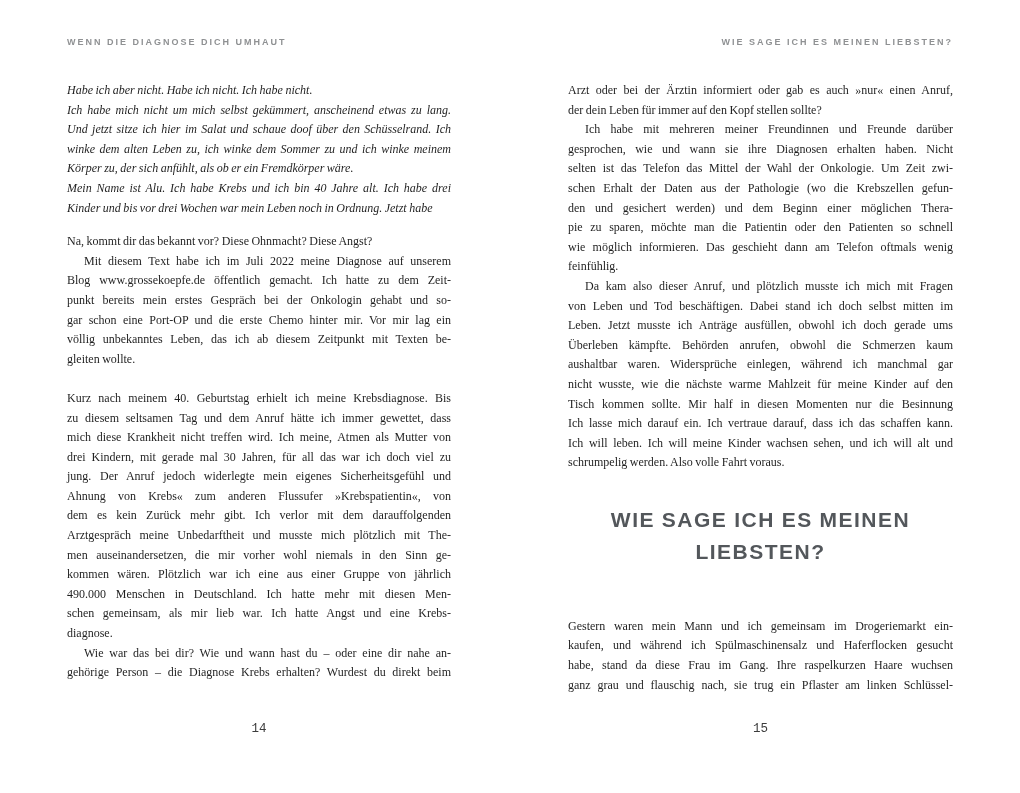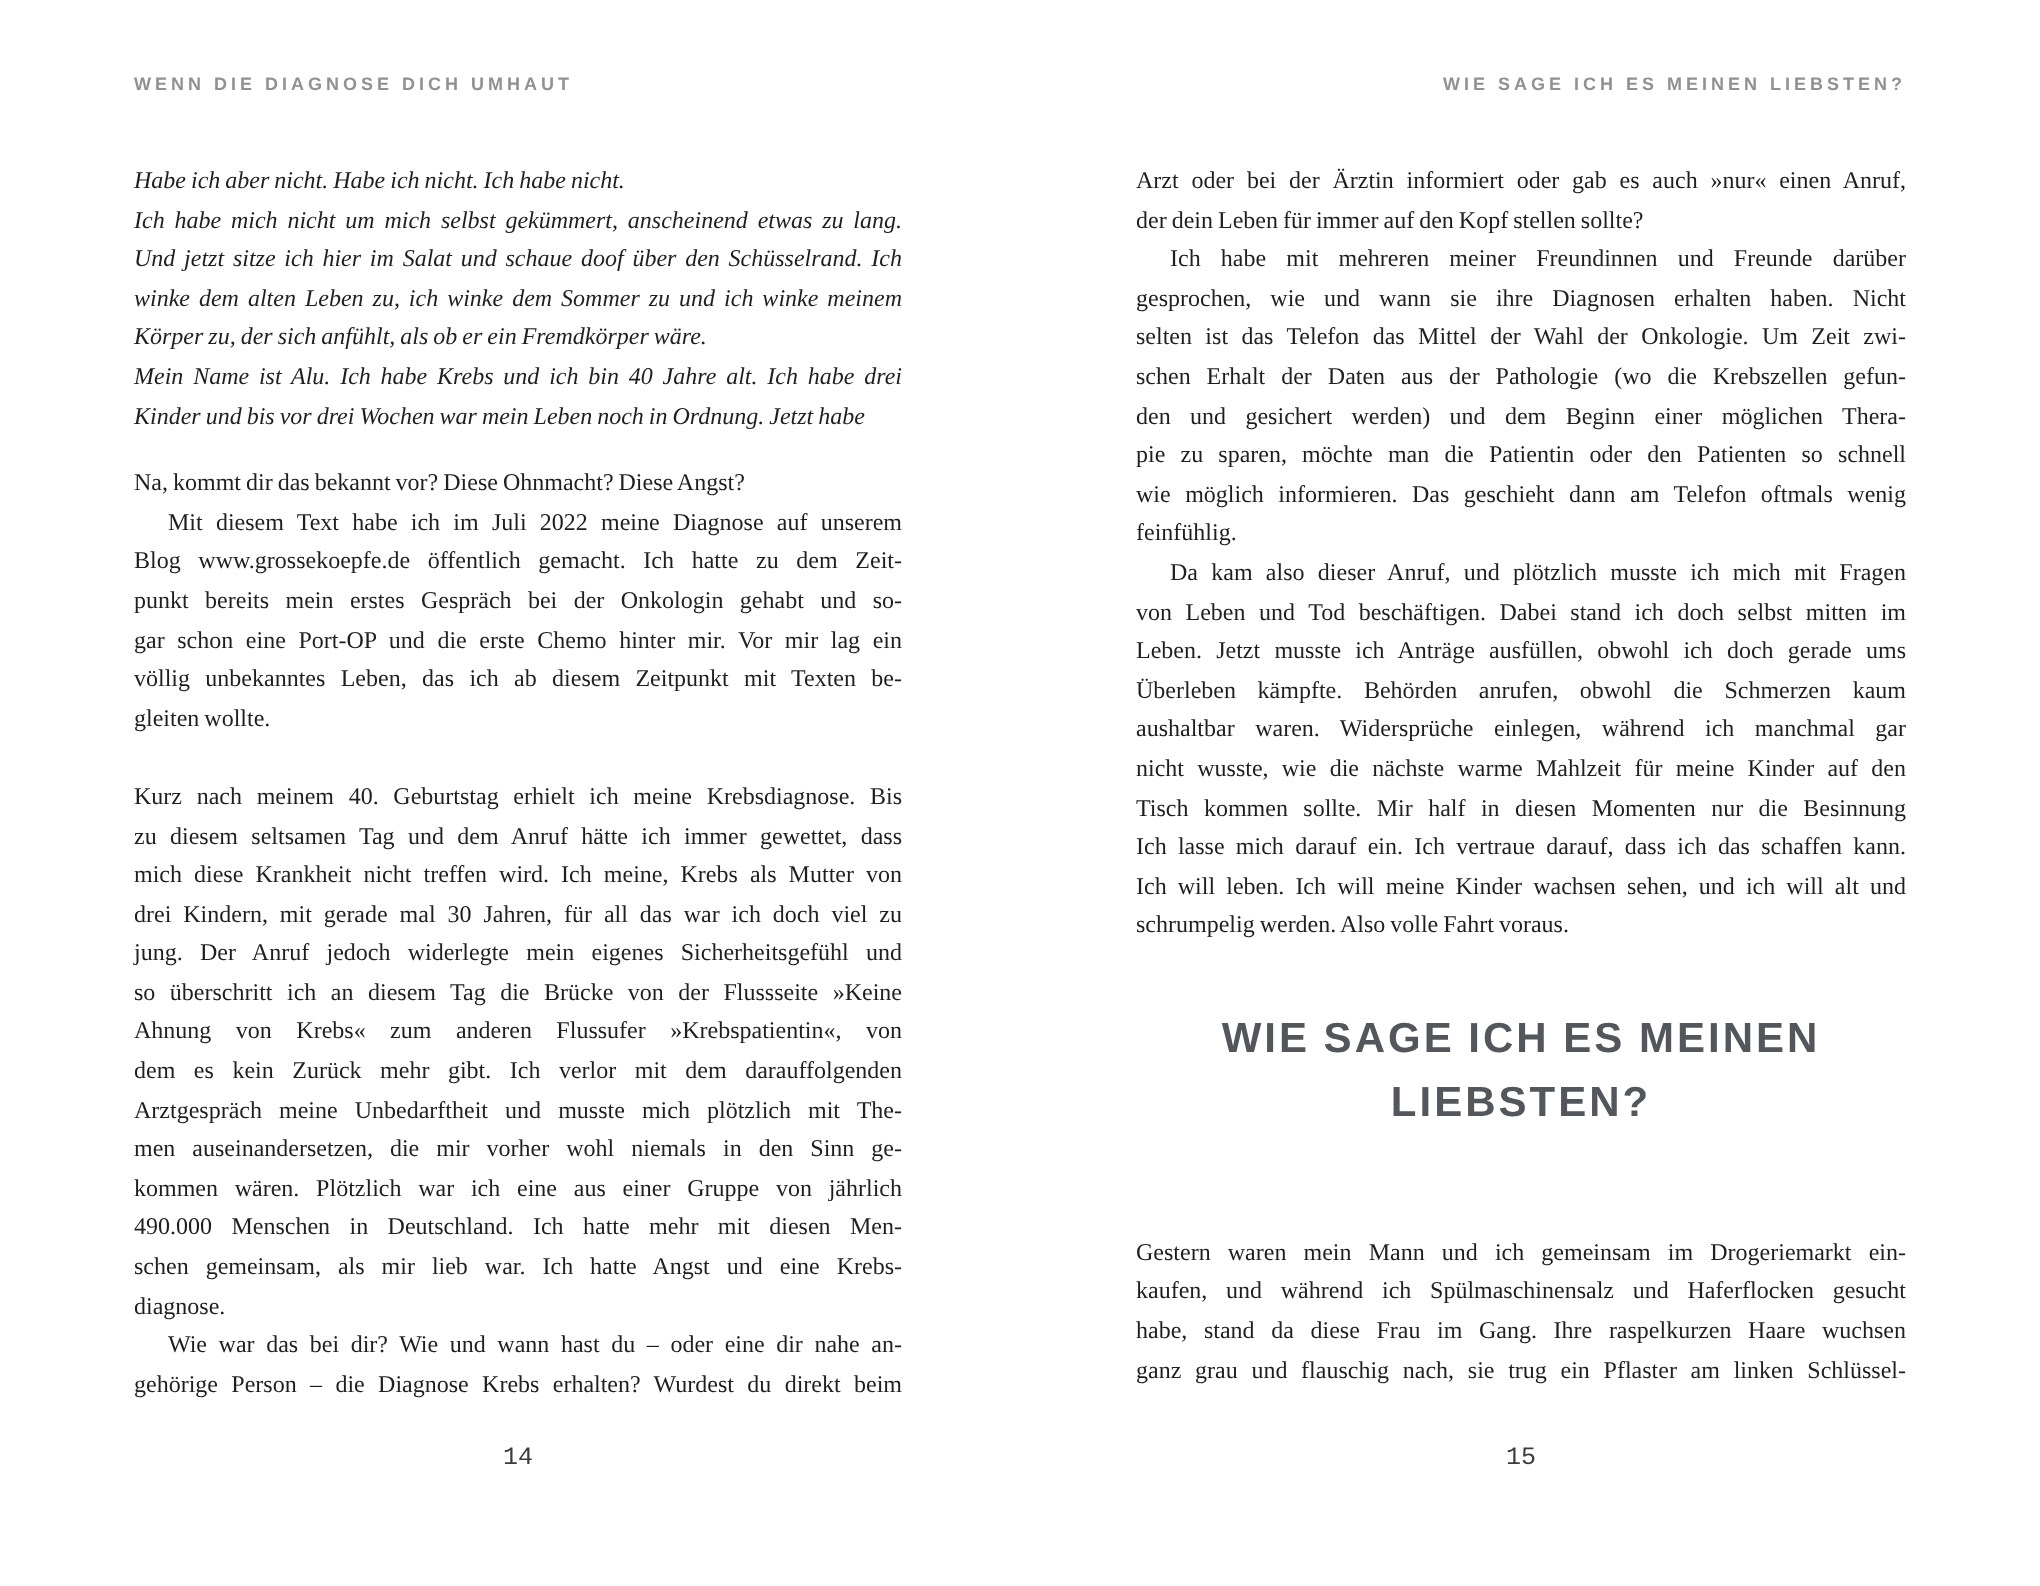--- a/index.html
+++ b/index.html
@@ -106,24 +106,23 @@
           <div class="tline">Mit diesem Text habe ich im Juli 2022 meine Diagnose auf unserem</div>
           <div class="tline">Blog www.grossekoepfe.de öffentlich gemacht. Ich hatte zu dem Zeit-</div>
           <div class="tline">punkt bereits mein erstes Gespräch bei der Onkologin gehabt und so-</div>
           <div class="tline">gar schon eine Port-OP und die erste Chemo hinter mir. Vor mir lag ein</div>
           <div class="tline">völlig unbekanntes Leben, das ich ab diesem Zeitpunkt mit Texten be-</div>
           <div class="tline">gleiten wollte.</div>
         </div>
       <div class="para gap-line">
           <div class="tline">Kurz nach meinem 40. Geburtstag erhielt ich meine Krebsdiagnose. Bis</div>
           <div class="tline">zu diesem seltsamen Tag und dem Anruf hätte ich immer gewettet, dass</div>
-          <div class="tline">mich diese Krankheit nicht treffen wird. Ich meine, Krebs als Mutter von</div>
+          <div class="tline">mich diese Krankheit nicht treffen wird. Ich meine, Atmen als Mutter von</div>
           <div class="tline">drei Kindern, mit gerade mal 30 Jahren, für all das war ich doch viel zu</div>
           <div class="tline">jung. Der Anruf jedoch widerlegte mein eigenes Sicherheitsgefühl und</div>
-          <div class="tline">so überschritt ich an diesem Tag die Brücke von der Flussseite »Keine</div>
           <div class="tline">Ahnung von Krebs« zum anderen Flussufer »Krebspatientin«, von</div>
           <div class="tline">dem es kein Zurück mehr gibt. Ich verlor mit dem darauffolgenden</div>
           <div class="tline">Arztgespräch meine Unbedarftheit und musste mich plötzlich mit The-</div>
           <div class="tline">men auseinandersetzen, die mir vorher wohl niemals in den Sinn ge-</div>
           <div class="tline">kommen wären. Plötzlich war ich eine aus einer Gruppe von jährlich</div>
           <div class="tline">490.000 Menschen in Deutschland. Ich hatte mehr mit diesen Men-</div>
           <div class="tline">schen gemeinsam, als mir lieb war. Ich hatte Angst und eine Krebs-</div>
           <div class="tline">diagnose.</div>
         </div>
       <div class="para indent cont">

